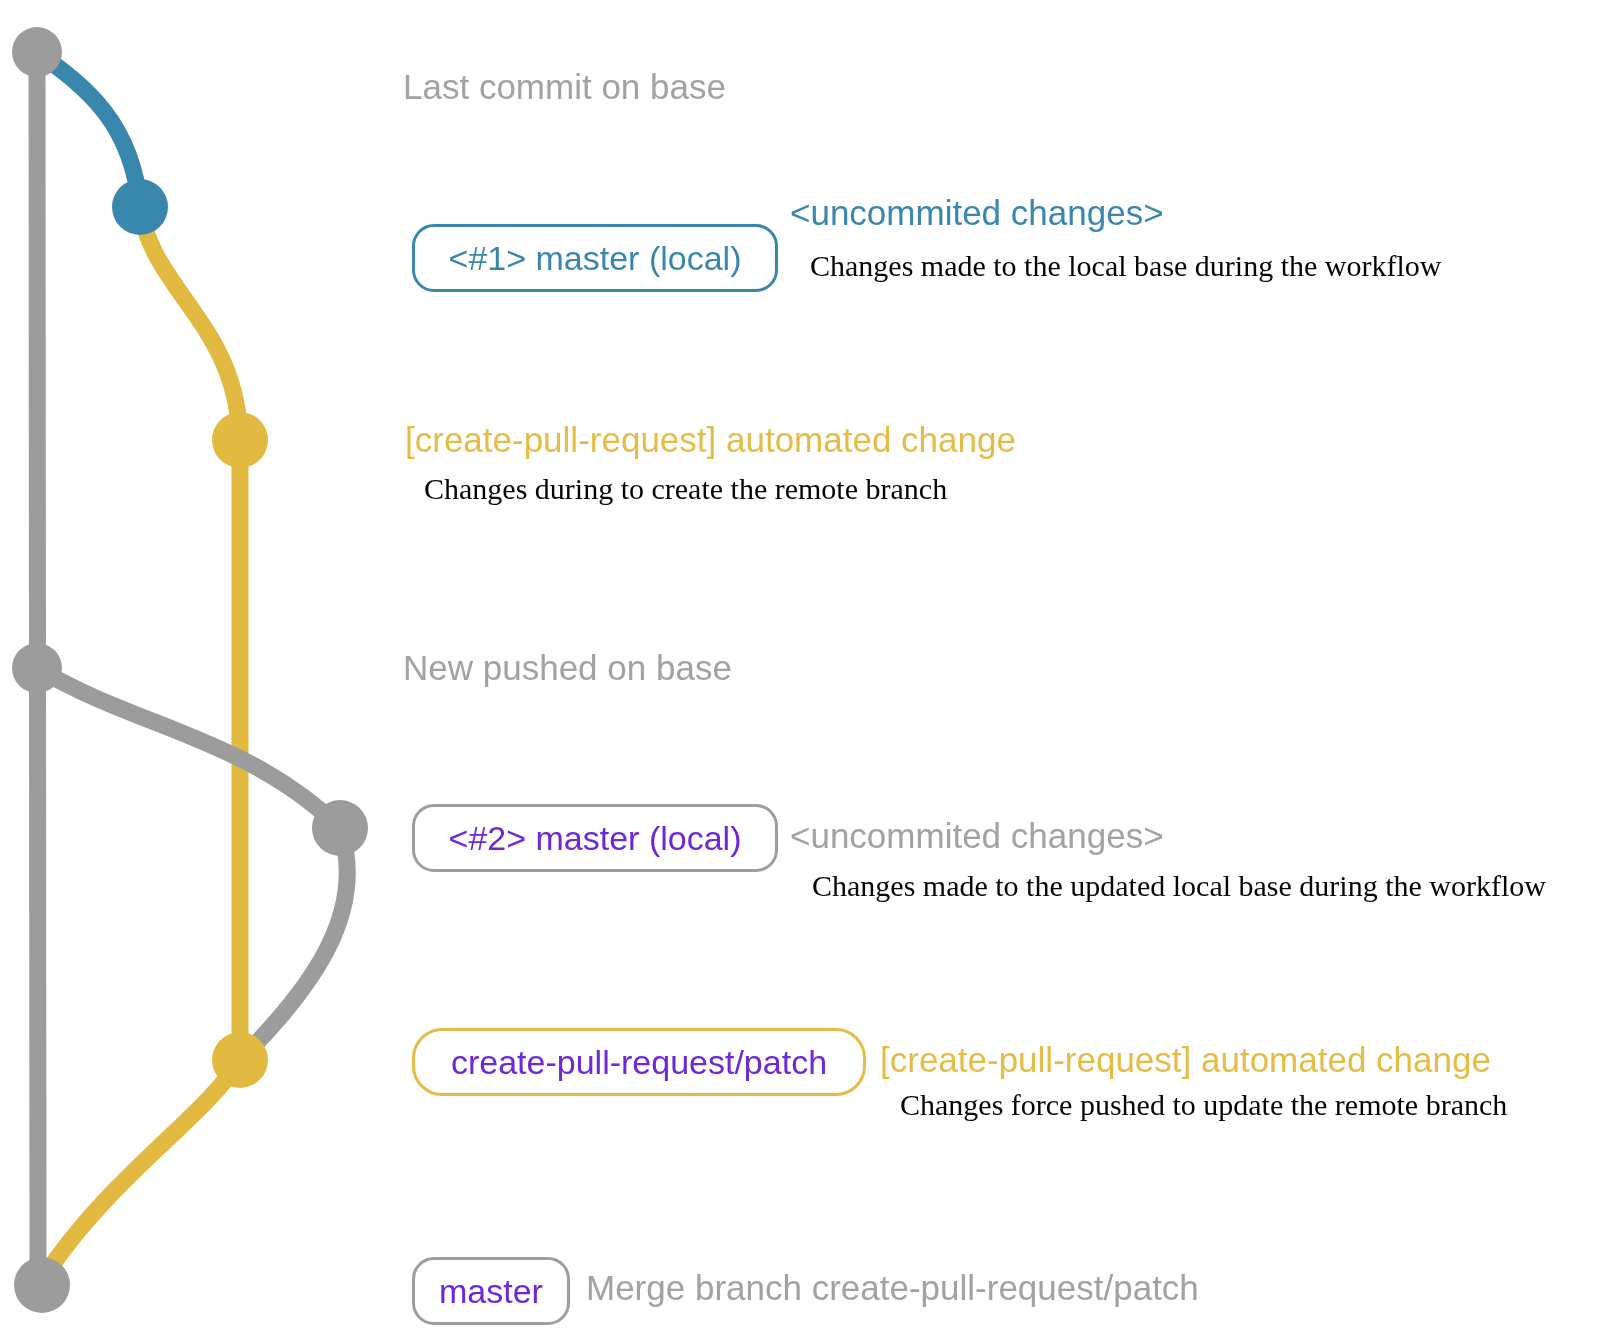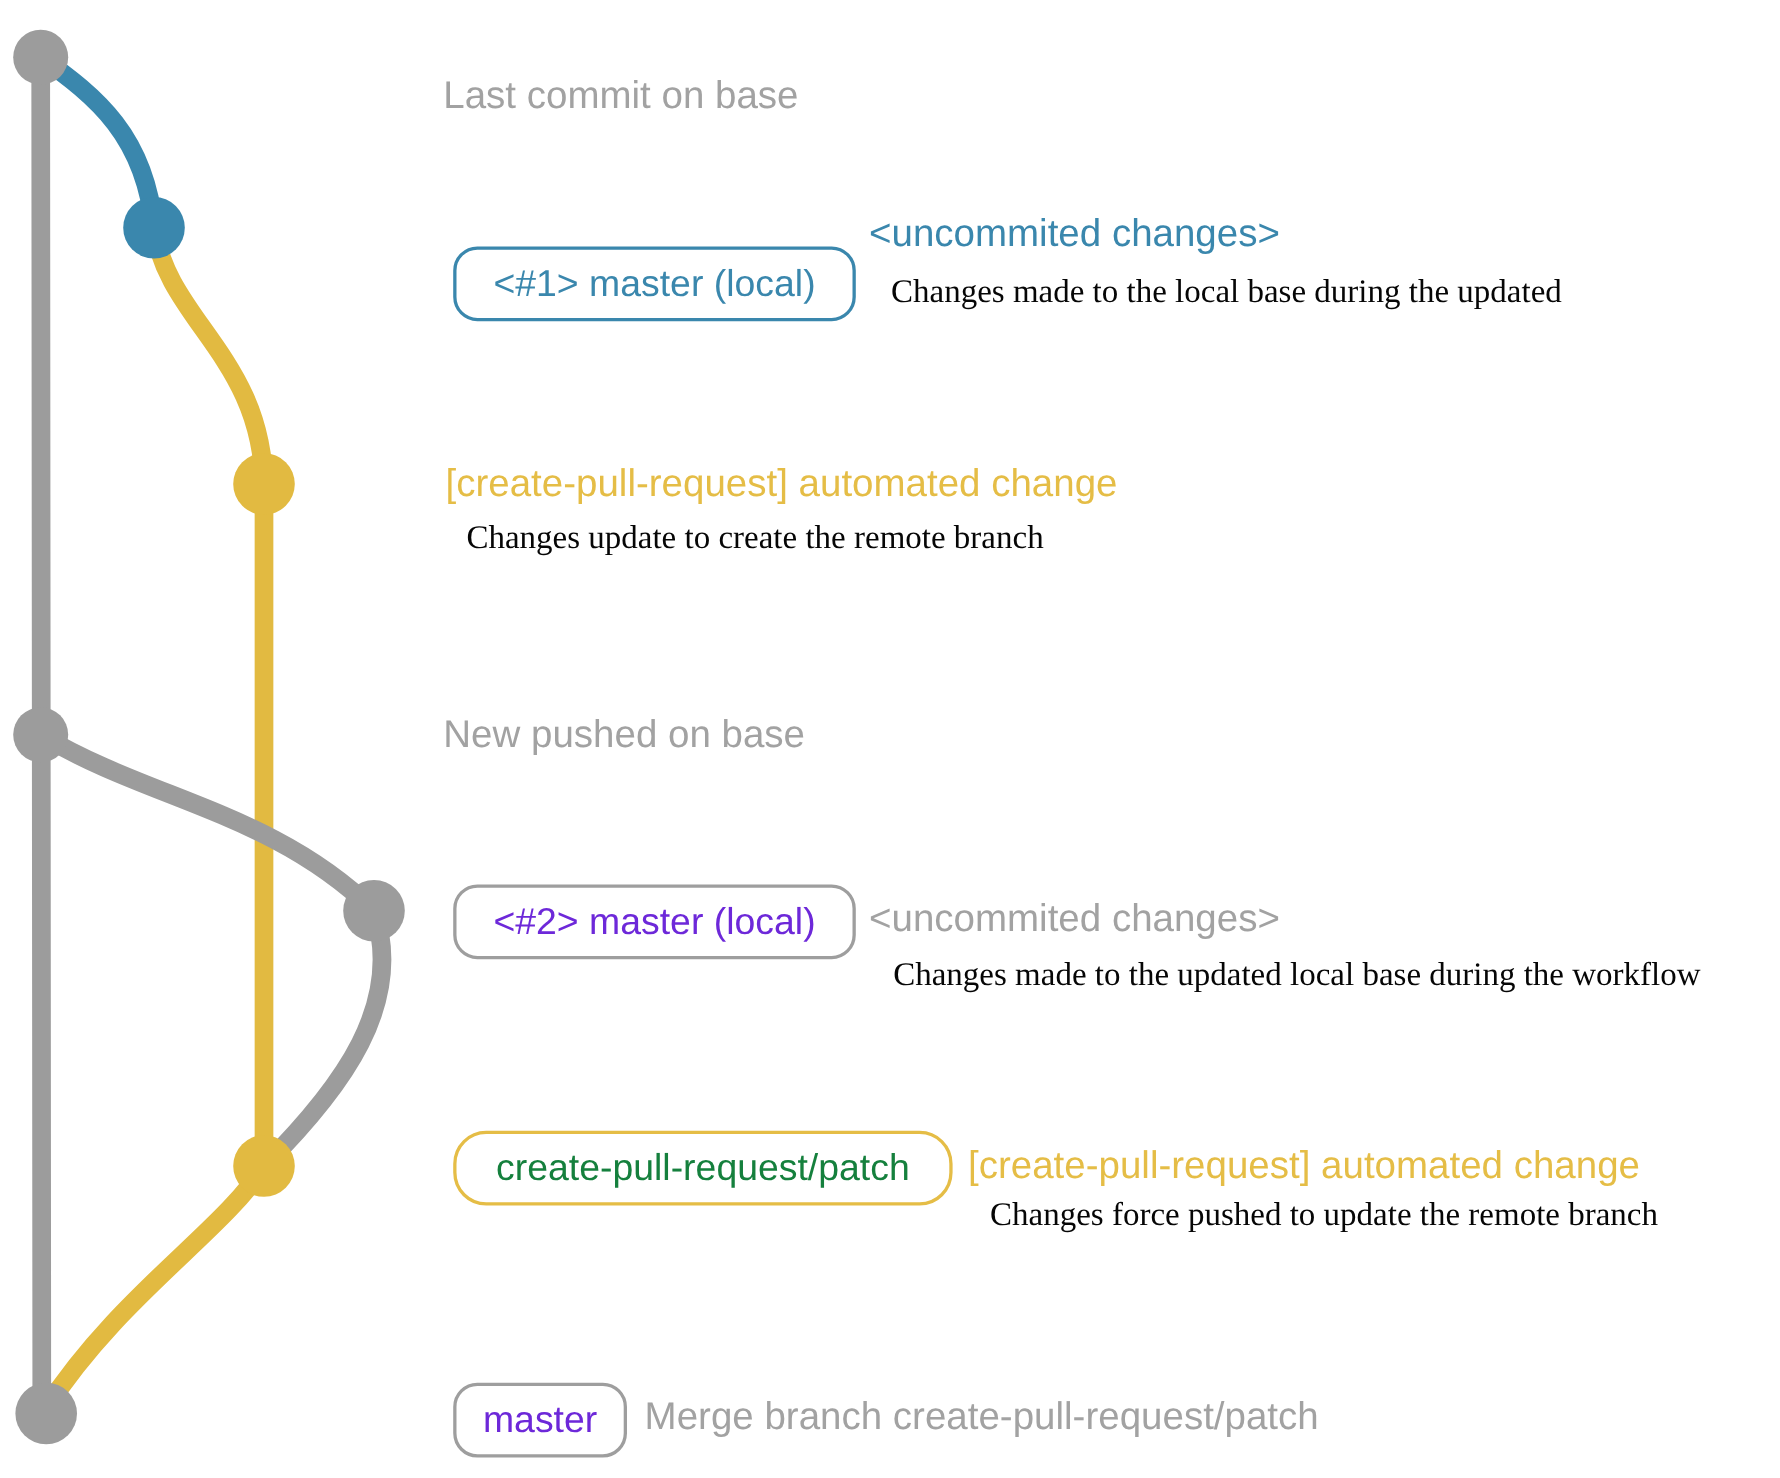--- a/index.html
+++ b/index.html
@@ -39,21 +39,21 @@
     align-items: center;
     justify-content: center;
     border-radius: 22px;
     border: 3px solid;
     background: #ffffff;
     font-size: 34px;
     white-space: nowrap;
   }
   .box-blue   { border-color: #3a87ad; color: #3a87ad; }
   .box-gray   { border-color: #9e9e9e; color: #6d28d9; }
-  .box-yellow { border-color: #e5bd46; color: #15803d; border-radius: 30px; }
+  .box-yellow { border-color: #e5bd46; color: #6d28d9; border-radius: 30px; }
 </style>
 </head>
 <body>
 
 <div class="canvas">
 
   <svg class="graph" width="1618" height="1344" viewBox="0 0 1618 1344">
 
     <path d="M 37 52 L 38 1285" fill="none" stroke-width="17" stroke-linecap="round" stroke="#9c9c9c"></path>
 
@@ -75,24 +75,24 @@
     <circle cx="37" cy="668" r="25" fill="#9c9c9c"></circle>
     <circle cx="340" cy="828" r="28" fill="#9c9c9c"></circle>
     <circle cx="240" cy="1060" r="28" fill="#e2ba41"></circle>
     <circle cx="42" cy="1285" r="28" fill="#9c9c9c"></circle>
   </svg>
 
   <div class="txt txt-gray" style="left:403px; top:55px;margin-top:32px;">Last commit on base</div>
 
   <div class="label-box box-blue" style="left:412px; top:184px; width:360px; height:62px;margin-top:40px;">&lt;#1&gt; master (local)</div>
   <div class="txt txt-blue" style="left:790px; top:213px;">&lt;uncommited changes&gt;</div>
-  <div class="serif" style="left:810px; top:266px;">Changes made to the local base during the updated</div>
+  <div class="serif" style="left:810px; top:266px;">Changes made to the local base during the workflow</div>
 
   <div class="txt txt-yellow" style="left:405px; top:440px;">[create-pull-request] automated change</div>
-  <div class="serif" style="left:424px; top:489px;">Changes update to create the remote branch</div>
+  <div class="serif" style="left:424px; top:489px;">Changes during to create the remote branch</div>
 
   <div class="txt txt-gray" style="left:403px; top:668px;">New pushed on base</div>
 
   <div class="label-box box-gray" style="left:412px; top:804px; width:360px; height:62px;">&lt;#2&gt; master (local)</div>
   <div class="txt txt-gray" style="left:790px; top:836px;">&lt;uncommited changes&gt;</div>
   <div class="serif" style="left:812px; top:886px;">Changes made to the updated local base during the workflow</div>
 
   <div class="label-box box-yellow" style="left:412px; top:1028px; width:448px; height:62px;">create-pull-request/patch</div>
   <div class="txt txt-yellow" style="left:880px; top:1060px;">[create-pull-request] automated change</div>
   <div class="serif" style="left:900px; top:1105px;">Changes force pushed to update the remote branch</div>

